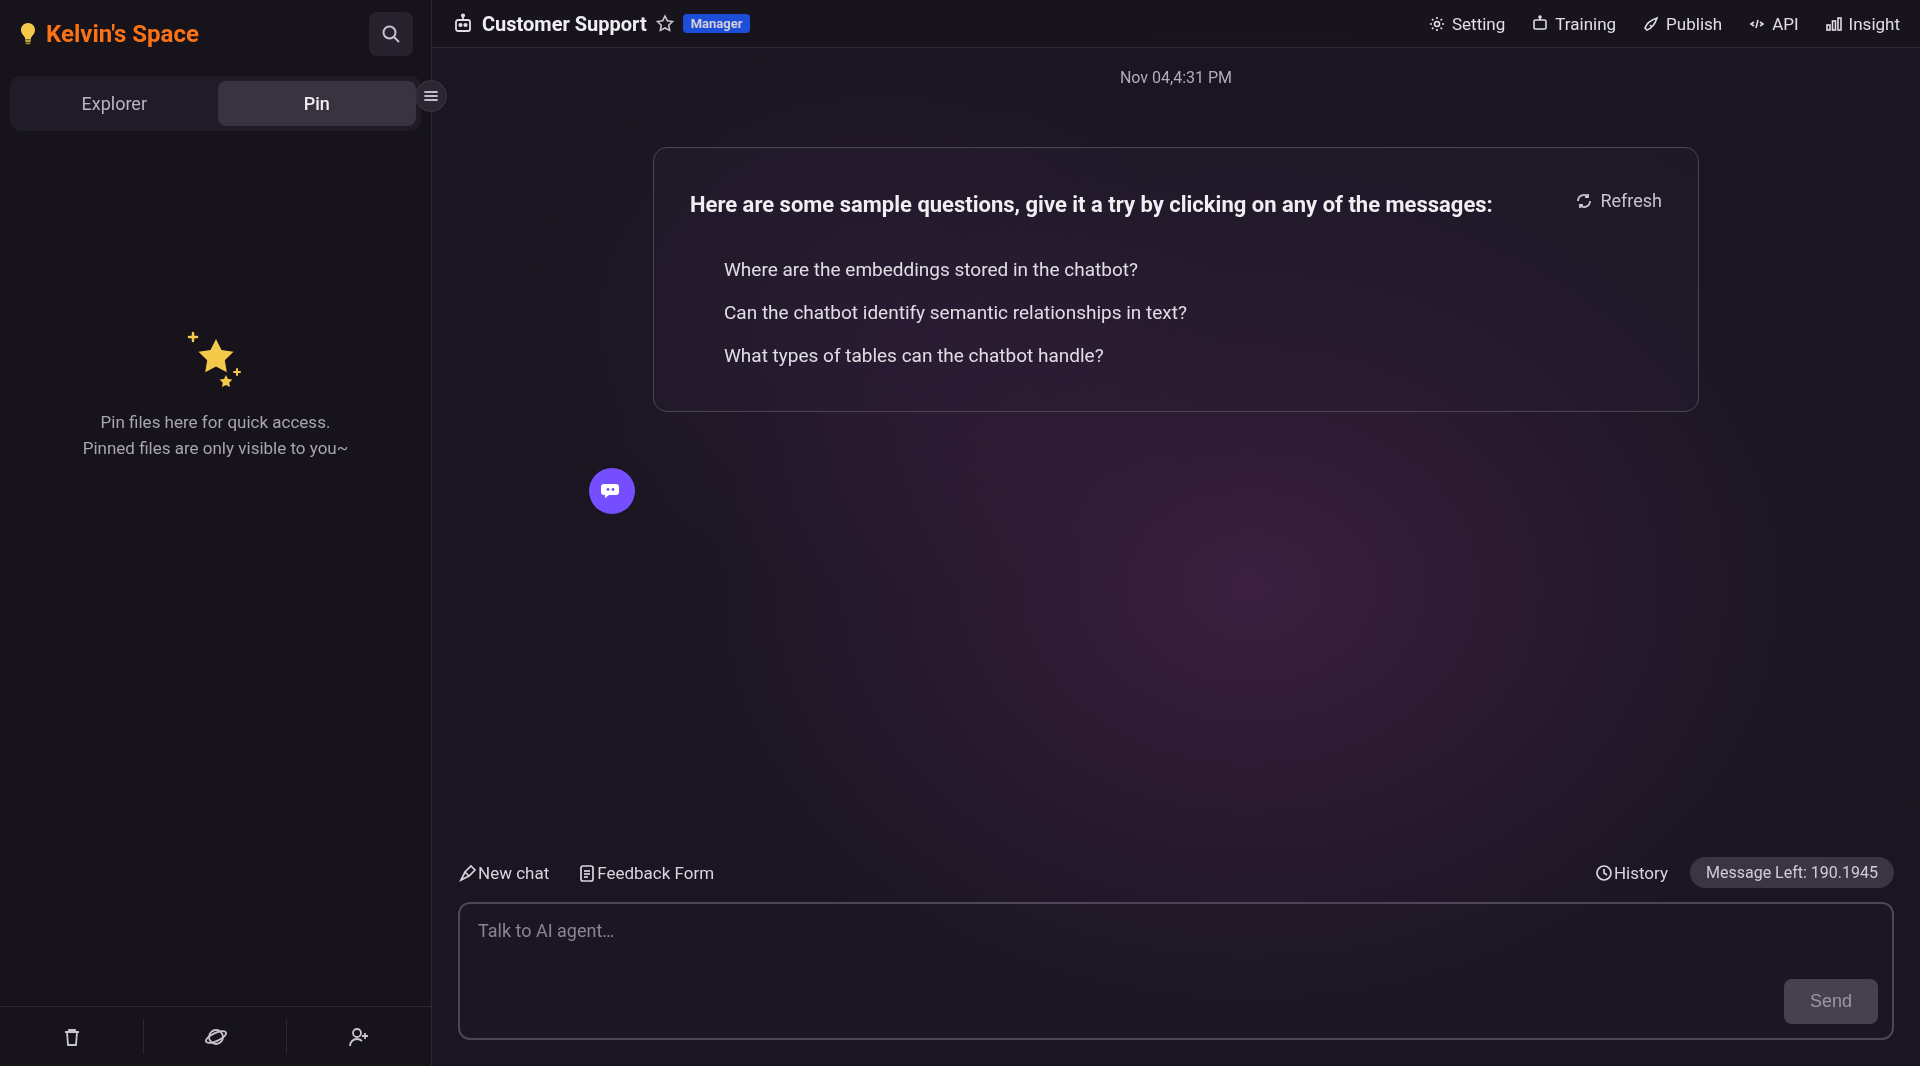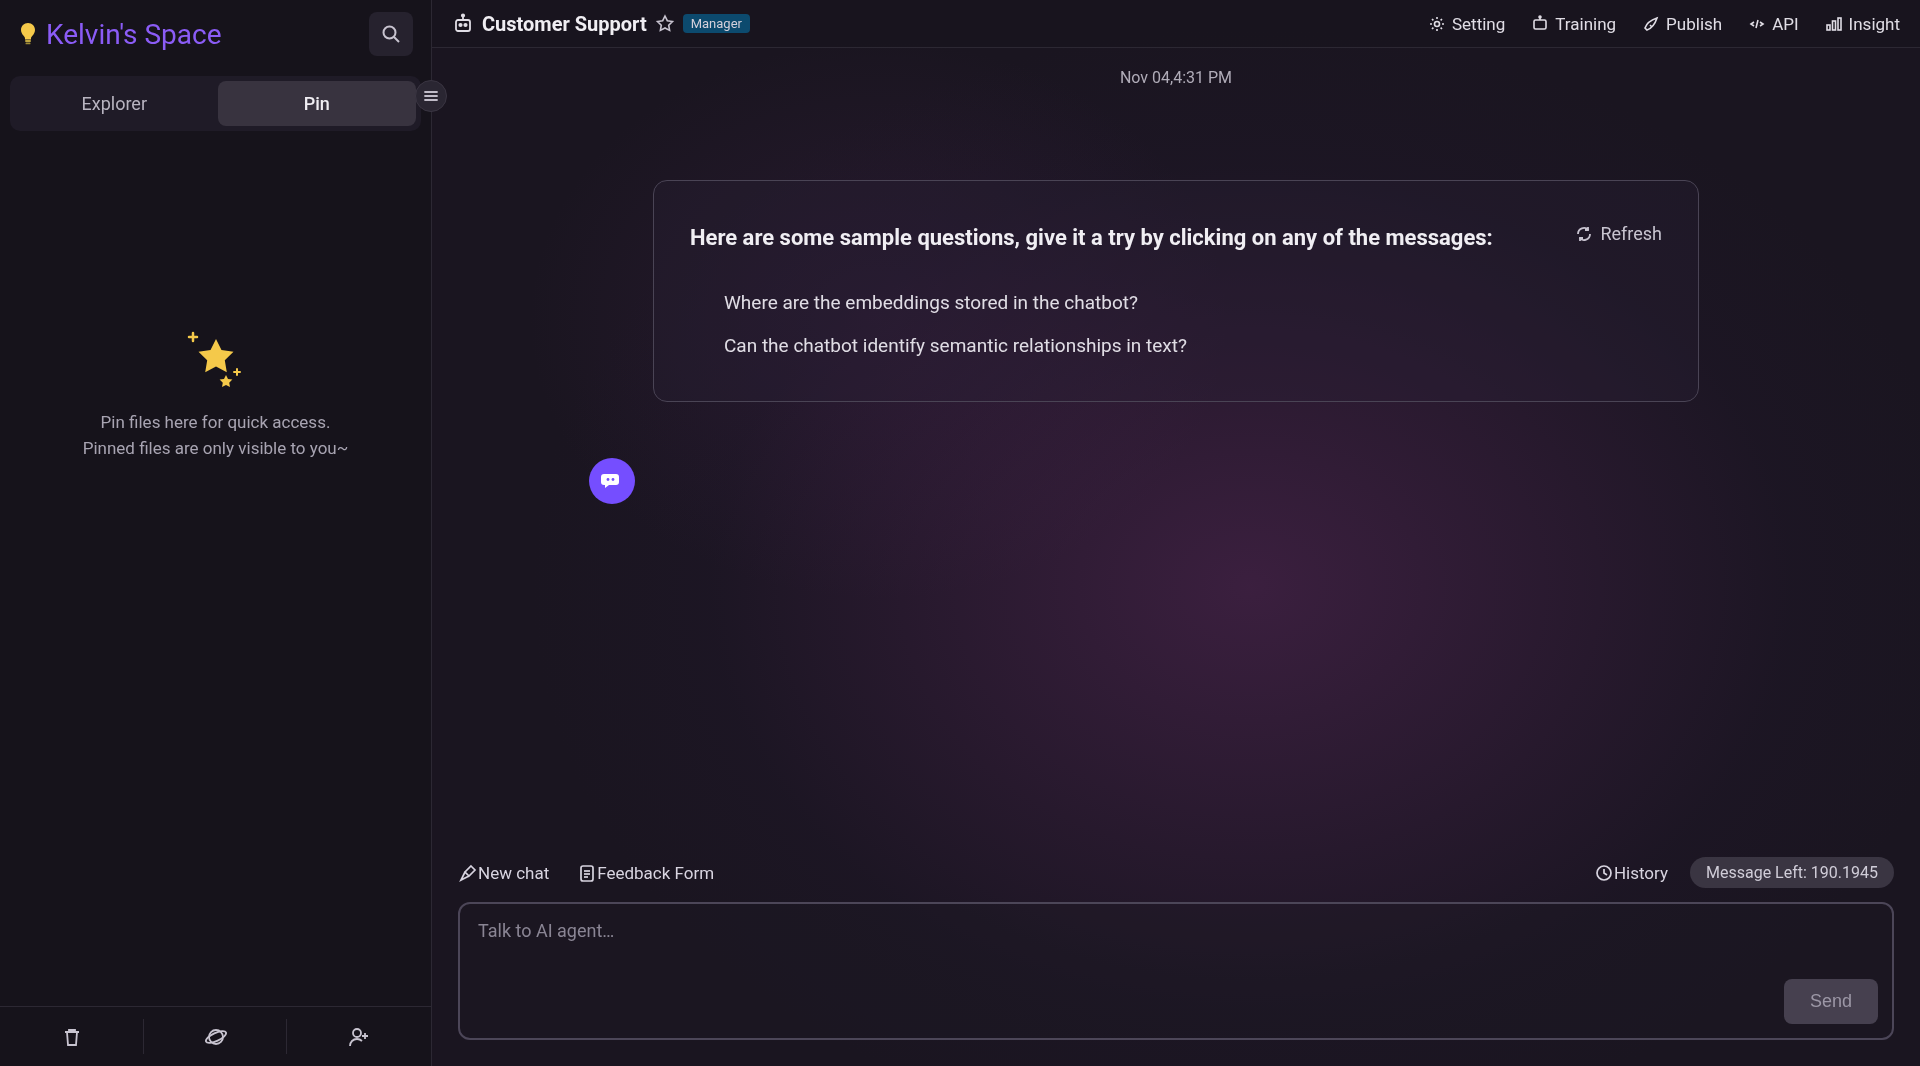--- a/index.html
+++ b/index.html
@@ -44,23 +44,23 @@
       align-items: center;
       gap: 8px;
     }
     .workspace-title .bulb-icon {
       width: 20px; height: 24px;
       display: inline-flex;
       align-items: center;
       justify-content: center;
     }
     .workspace-title span.title-text {
-      font-size: 28px;
-      font-weight: 400;
-      color: #8b5cf6;
+      font-size: 24px;
+      font-weight: 700;
+      color: #f97316;
     }
     .search-btn {
       width: 44px; height: 44px;
       border-radius: 8px;
       background: #26222e;
       display: flex;
       align-items: center;
       justify-content: center;
       cursor: pointer;
     }
@@ -166,26 +166,26 @@
     .main-header .bot-title {
       display: flex;
       align-items: center;
       gap: 8px;
       font-size: 20px;
       font-weight: 700;
       color: #f0eef3;
       justify-content: space-between;
     }
     .badge {
-      background: #0c4a6e;
+      background: #1d4ed8;
       color: #d4d0db;
       font-size: 13px;
       padding: 2px 8px;
       border-radius: 4px;
-      font-weight: 400;
+      font-weight: 700;
     }
     .main-header .nav-links {
       margin-left: auto;
       display: flex;
       gap: 26px;
       align-items: center;
     }
     .nav-link {
       display: flex;
       align-items: center;
@@ -196,21 +196,21 @@
     }
     .chat-area {
       flex: 1;
       overflow-y: auto;
       padding: 20px 0 10px 0;
     }
     .timestamp {
       text-align: center;
       font-size: 16px;
       color: #b0acb8;
-      margin-bottom: 93px;
+      margin-bottom: 60px;
     }
     .sample-card {
       width: 1046px;
       margin: 12px auto 56px auto;
       border: 1px solid #4a4455;
       border-radius: 14px;
       padding: 42px 36px 34px 36px;
       background: rgba(40,32,52,0.35);
     }
     .sample-card-head {
@@ -504,20 +504,21 @@
               <svg width="18" height="18" viewBox="0 0 18 18" fill="none" stroke="#c8c4d0" stroke-width="1.8">
                 <path d="M3 9a6 6 0 0 1 10.5-4M15 9a6 6 0 0 1-10.5 4"></path>
                 <path d="M13 2v3h-3M5 16v-3h3"></path>
               </svg>
             </span>
           <span>Refresh</span>
         </div>
       </div>
       <div class="sample-q">Where are the embeddings stored in the chatbot?</div>
       <div class="sample-q">Can the chatbot identify semantic relationships in text?</div>
+      <div class="sample-q">What types of tables can the chatbot handle?</div>
     </div>
 
     <div class="msg-row">
       <div class="avatar">
         <span>
           <svg width="26" height="26" viewBox="0 0 26 26" fill="#fff">
               <path d="M5 6h12a3 3 0 0 1 3 3v5a3 3 0 0 1-3 3h-7l-4 3v-3H5a3 3 0 0 1-3-3V9a3 3 0 0 1 3-3z" fill="#fff"></path>
               <circle cx="9" cy="11.5" r="1.4" fill="#754eff"></circle>
               <circle cx="14" cy="11.5" r="1.4" fill="#754eff"></circle>
             </svg>

